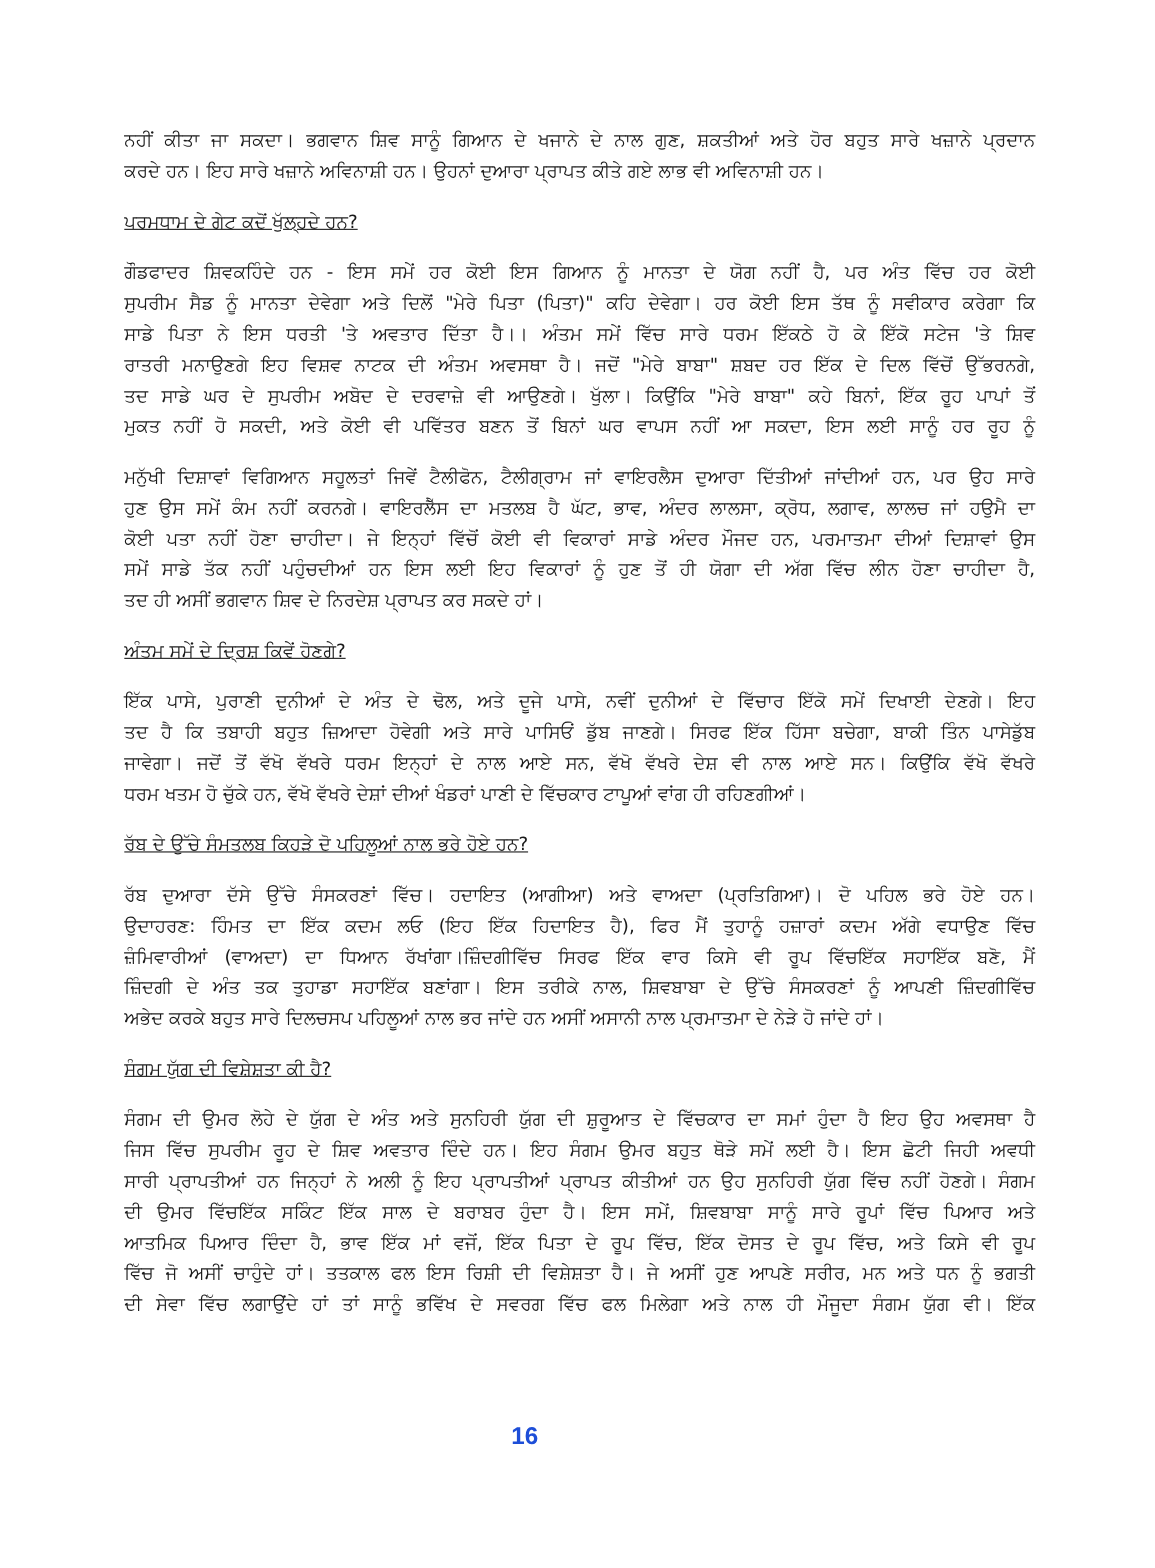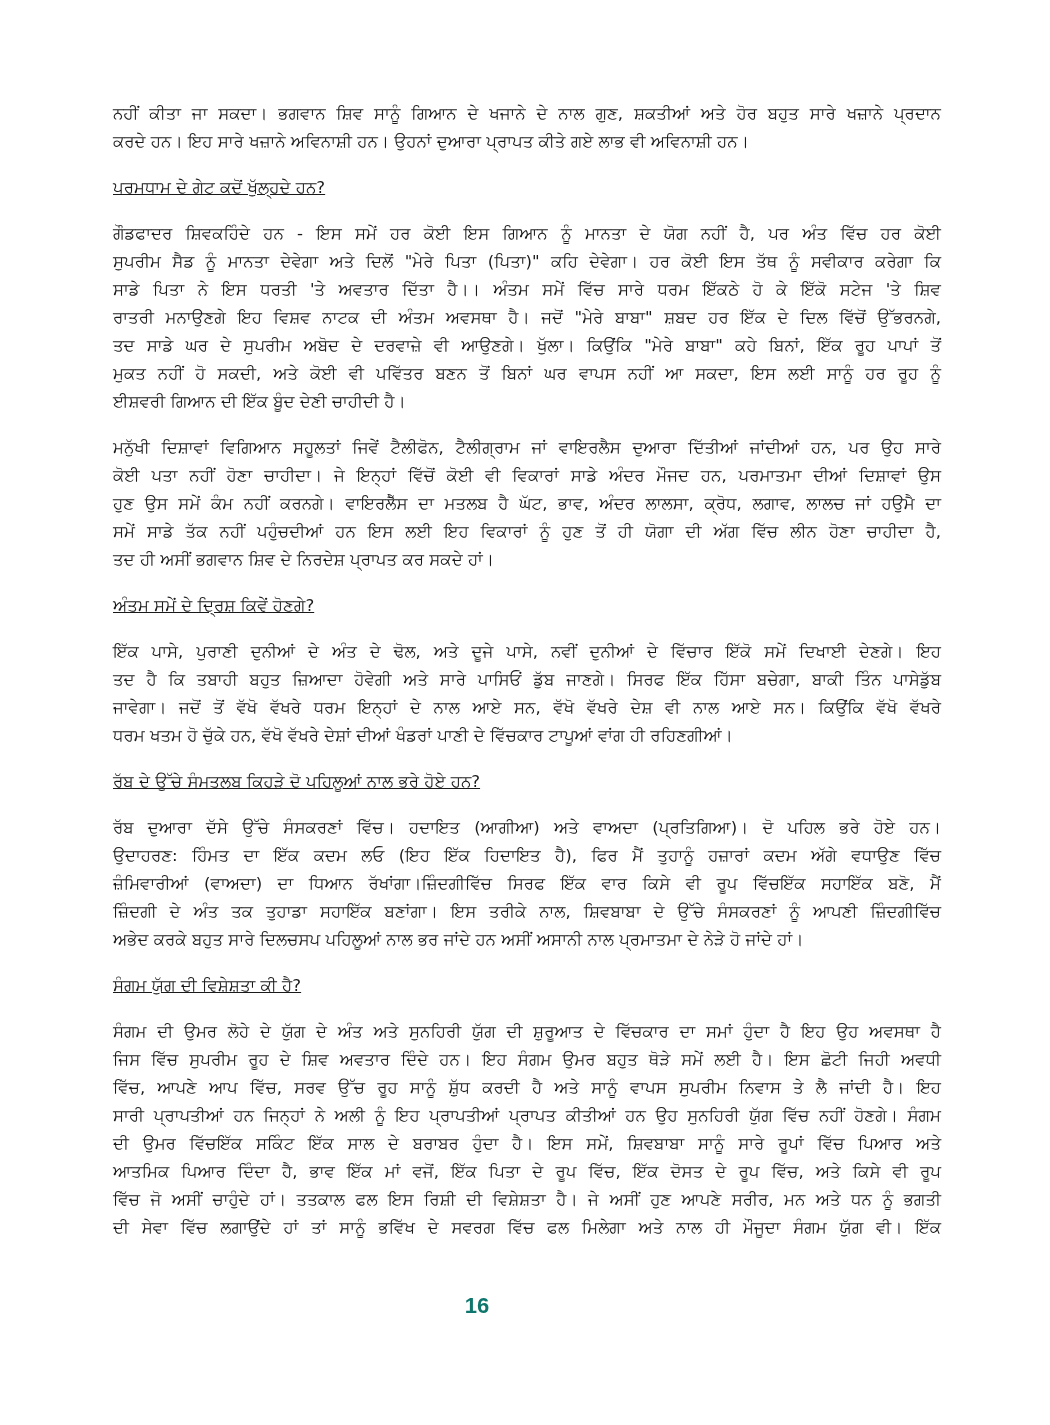--- a/index.html
+++ b/index.html
@@ -1,31 +1,31 @@
 <!DOCTYPE html>
 <html><head>
   <meta charset="utf-8">
   <style>
     html, body { margin: 0; padding: 0; background: #ffffff; }
     body { width: 1050px; height: 1425px; position: relative; overflow: hidden; }
     .page {
-      position: absolute; left: 113px; top: 100px; width: 828px;
+      position: absolute; left: 113px; top: 114px; width: 828px;
       font-family: "DejaVu Sans", "Liberation Sans", sans-serif;
       font-size: 16.6px; line-height: 28px; color: #1a1a1a;
       text-align: justify;
     }
     .page p { margin: 0; }
     .page p.line { white-space: nowrap; text-align-last: justify; }
     .page p.last { text-align-last: left; }
     .gap { height: 18px; }
     .heading { margin: 0; text-decoration: underline; }
     .page-number {
       position: absolute; left: 0; width: 954px; top: 1293px;
       text-align: center; font-family: "Liberation Sans", sans-serif;
-      font-weight: bold; font-size: 22px; color: #0f766e;
+      font-weight: bold; font-size: 22px; color: #1d4ed8;
     }
   </style>
 </head>
 <body>
 
 <div class="page">
 
   <div>
     <p class="line">ਨਹੀਂ ਕੀਤਾ ਜਾ ਸਕਦਾ। ਭਗਵਾਨ ਸ਼ਿਵ ਸਾਨੂੰ ਗਿਆਨ ਦੇ ਖਜਾਨੇ ਦੇ ਨਾਲ ਗੁਣ, ਸ਼ਕਤੀਆਂ ਅਤੇ ਹੋਰ ਬਹੁਤ ਸਾਰੇ ਖਜ਼ਾਨੇ ਪ੍ਰਦਾਨ</p>
     <p class="line last">ਕਰਦੇ ਹਨ। ਇਹ ਸਾਰੇ ਖਜ਼ਾਨੇ ਅਵਿਨਾਸ਼ੀ ਹਨ। ਉਹਨਾਂ ਦੁਆਰਾ ਪ੍ਰਾਪਤ ਕੀਤੇ ਗਏ ਲਾਭ ਵੀ ਅਵਿਨਾਸ਼ੀ ਹਨ।</p>
@@ -35,28 +35,27 @@
   <p class="heading">ਪਰਮਧਾਮ ਦੇ ਗੇਟ ਕਦੋਂ ਖੁੱਲ੍ਹਦੇ ਹਨ?</p>
   <div class="gap"></div>
 
   <div>
     <p class="line">ਗੌਡਫਾਦਰ ਸ਼ਿਵਕਹਿੰਦੇ ਹਨ - ਇਸ ਸਮੇਂ ਹਰ ਕੋਈ ਇਸ ਗਿਆਨ ਨੂੰ ਮਾਨਤਾ ਦੇ ਯੋਗ ਨਹੀਂ ਹੈ, ਪਰ ਅੰਤ ਵਿੱਚ ਹਰ ਕੋਈ</p>
     <p class="line">ਸੁਪਰੀਮ ਸੈਡ ਨੂੰ ਮਾਨਤਾ ਦੇਵੇਗਾ ਅਤੇ ਦਿਲੋਂ "ਮੇਰੇ ਪਿਤਾ (ਪਿਤਾ)" ਕਹਿ ਦੇਵੇਗਾ। ਹਰ ਕੋਈ ਇਸ ਤੱਥ ਨੂੰ ਸਵੀਕਾਰ ਕਰੇਗਾ ਕਿ</p>
     <p class="line">ਸਾਡੇ ਪਿਤਾ ਨੇ ਇਸ ਧਰਤੀ 'ਤੇ ਅਵਤਾਰ ਦਿੱਤਾ ਹੈ।। ਅੰਤਮ ਸਮੇਂ ਵਿੱਚ ਸਾਰੇ ਧਰਮ ਇੱਕਠੇ ਹੋ ਕੇ ਇੱਕੋ ਸਟੇਜ 'ਤੇ ਸ਼ਿਵ</p>
     <p class="line">ਰਾਤਰੀ ਮਨਾਉਣਗੇ ਇਹ ਵਿਸ਼ਵ ਨਾਟਕ ਦੀ ਅੰਤਮ ਅਵਸਥਾ ਹੈ। ਜਦੋਂ "ਮੇਰੇ ਬਾਬਾ" ਸ਼ਬਦ ਹਰ ਇੱਕ ਦੇ ਦਿਲ ਵਿੱਚੋਂ ਉੱਭਰਨਗੇ,</p>
     <p class="line">ਤਦ ਸਾਡੇ ਘਰ ਦੇ ਸੁਪਰੀਮ ਅਬੋਦ ਦੇ ਦਰਵਾਜ਼ੇ ਵੀ ਆਉਣਗੇ। ਖੁੱਲਾ। ਕਿਉਂਕਿ "ਮੇਰੇ ਬਾਬਾ" ਕਹੇ ਬਿਨਾਂ, ਇੱਕ ਰੂਹ ਪਾਪਾਂ ਤੋਂ</p>
     <p class="line">ਮੁਕਤ ਨਹੀਂ ਹੋ ਸਕਦੀ, ਅਤੇ ਕੋਈ ਵੀ ਪਵਿੱਤਰ ਬਣਨ ਤੋਂ ਬਿਨਾਂ ਘਰ ਵਾਪਸ ਨਹੀਂ ਆ ਸਕਦਾ, ਇਸ ਲਈ ਸਾਨੂੰ ਹਰ ਰੂਹ ਨੂੰ</p>
-    <p class="line last">ਈਸ਼ਵਰੀ ਗਿਆਨ ਦੀ ਇੱਕ ਬੂੰਦ ਦੇਣੀ ਚਾਹੀਦੀ ਹੈ।</p>
   </div>
   <div class="gap"></div>
 
   <div>
     <p class="line">ਮਨੁੱਖੀ ਦਿਸ਼ਾਵਾਂ ਵਿਗਿਆਨ ਸਹੂਲਤਾਂ ਜਿਵੇਂ ਟੈਲੀਫੋਨ, ਟੈਲੀਗ੍ਰਾਮ ਜਾਂ ਵਾਇਰਲੈਸ ਦੁਆਰਾ ਦਿੱਤੀਆਂ ਜਾਂਦੀਆਂ ਹਨ, ਪਰ ਉਹ ਸਾਰੇ</p>
+    <p class="line">ਹੁਣ ਉਸ ਸਮੇਂ ਕੰਮ ਨਹੀਂ ਕਰਨਗੇ। ਵਾਇਰਲੈੱਸ ਦਾ ਮਤਲਬ ਹੈ ਘੱਟ, ਭਾਵ, ਅੰਦਰ ਲਾਲਸਾ, ਕ੍ਰੋਧ, ਲਗਾਵ, ਲਾਲਚ ਜਾਂ ਹਉਮੈ ਦਾ</p>
     <p class="line">ਕੋਈ ਪਤਾ ਨਹੀਂ ਹੋਣਾ ਚਾਹੀਦਾ। ਜੇ ਇਨ੍ਹਾਂ ਵਿੱਚੋਂ ਕੋਈ ਵੀ ਵਿਕਾਰਾਂ ਸਾਡੇ ਅੰਦਰ ਮੌਜਦ ਹਨ, ਪਰਮਾਤਮਾ ਦੀਆਂ ਦਿਸ਼ਾਵਾਂ ਉਸ</p>
-    <p class="line">ਹੁਣ ਉਸ ਸਮੇਂ ਕੰਮ ਨਹੀਂ ਕਰਨਗੇ। ਵਾਇਰਲੈੱਸ ਦਾ ਮਤਲਬ ਹੈ ਘੱਟ, ਭਾਵ, ਅੰਦਰ ਲਾਲਸਾ, ਕ੍ਰੋਧ, ਲਗਾਵ, ਲਾਲਚ ਜਾਂ ਹਉਮੈ ਦਾ</p>
     <p class="line">ਸਮੇਂ ਸਾਡੇ ਤੱਕ ਨਹੀਂ ਪਹੁੰਚਦੀਆਂ ਹਨ ਇਸ ਲਈ ਇਹ ਵਿਕਾਰਾਂ ਨੂੰ ਹੁਣ ਤੋਂ ਹੀ ਯੋਗਾ ਦੀ ਅੱਗ ਵਿੱਚ ਲੀਨ ਹੋਣਾ ਚਾਹੀਦਾ ਹੈ,</p>
     <p class="line last">ਤਦ ਹੀ ਅਸੀਂ ਭਗਵਾਨ ਸ਼ਿਵ ਦੇ ਨਿਰਦੇਸ਼ ਪ੍ਰਾਪਤ ਕਰ ਸਕਦੇ ਹਾਂ।</p>
   </div>
   <div class="gap"></div>
 
   <p class="heading">ਅੰਤਮ ਸਮੇਂ ਦੇ ਦ੍ਰਿਸ਼ ਕਿਵੇਂ ਹੋਣਗੇ?</p>
   <div class="gap"></div>
 
   <div>
     <p class="line">ਇੱਕ ਪਾਸੇ, ਪੁਰਾਣੀ ਦੁਨੀਆਂ ਦੇ ਅੰਤ ਦੇ ਢੋਲ, ਅਤੇ ਦੂਜੇ ਪਾਸੇ, ਨਵੀਂ ਦੁਨੀਆਂ ਦੇ ਵਿੱਚਾਰ ਇੱਕੋ ਸਮੇਂ ਦਿਖਾਈ ਦੇਣਗੇ। ਇਹ</p>
@@ -77,21 +76,20 @@
     <p class="line last">ਅਭੇਦ ਕਰਕੇ ਬਹੁਤ ਸਾਰੇ ਦਿਲਚਸਪ ਪਹਿਲੂਆਂ ਨਾਲ ਭਰ ਜਾਂਦੇ ਹਨ ਅਸੀਂ ਅਸਾਨੀ ਨਾਲ ਪ੍ਰਮਾਤਮਾ ਦੇ ਨੇੜੇ ਹੋ ਜਾਂਦੇ ਹਾਂ।</p>
   </div>
   <div class="gap"></div>
 
   <p class="heading">ਸੰਗਮ ਯੁੱਗ ਦੀ ਵਿਸ਼ੇਸ਼ਤਾ ਕੀ ਹੈ?</p>
   <div class="gap"></div>
 
   <div>
     <p class="line">ਸੰਗਮ ਦੀ ਉਮਰ ਲੋਹੇ ਦੇ ਯੁੱਗ ਦੇ ਅੰਤ ਅਤੇ ਸੁਨਹਿਰੀ ਯੁੱਗ ਦੀ ਸ਼ੁਰੂਆਤ ਦੇ ਵਿੱਚਕਾਰ ਦਾ ਸਮਾਂ ਹੁੰਦਾ ਹੈ ਇਹ ਉਹ ਅਵਸਥਾ ਹੈ</p>
     <p class="line">ਜਿਸ ਵਿੱਚ ਸੁਪਰੀਮ ਰੂਹ ਦੇ ਸ਼ਿਵ ਅਵਤਾਰ ਦਿੰਦੇ ਹਨ। ਇਹ ਸੰਗਮ ਉਮਰ ਬਹੁਤ ਥੋੜੇ ਸਮੇਂ ਲਈ ਹੈ। ਇਸ ਛੋਟੀ ਜਿਹੀ ਅਵਧੀ</p>
-    <p class="line">ਵਿੱਚ, ਆਪਣੇ ਆਪ ਵਿੱਚ, ਸਰਵ ਉੱਚ ਰੂਹ ਸਾਨੂੰ ਸ਼ੁੱਧ ਕਰਦੀ ਹੈ ਅਤੇ ਸਾਨੂੰ ਵਾਪਸ ਸੁਪਰੀਮ ਨਿਵਾਸ ਤੇ ਲੈ ਜਾਂਦੀ ਹੈ। ਇਹ</p>
     <p class="line">ਸਾਰੀ ਪ੍ਰਾਪਤੀਆਂ ਹਨ ਜਿਨ੍ਹਾਂ ਨੇ ਅਲੀ ਨੂੰ ਇਹ ਪ੍ਰਾਪਤੀਆਂ ਪ੍ਰਾਪਤ ਕੀਤੀਆਂ ਹਨ ਉਹ ਸੁਨਹਿਰੀ ਯੁੱਗ ਵਿੱਚ ਨਹੀਂ ਹੋਣਗੇ। ਸੰਗਮ</p>
     <p class="line">ਦੀ ਉਮਰ ਵਿੱਚਇੱਕ ਸਕਿੰਟ ਇੱਕ ਸਾਲ ਦੇ ਬਰਾਬਰ ਹੁੰਦਾ ਹੈ। ਇਸ ਸਮੇਂ, ਸ਼ਿਵਬਾਬਾ ਸਾਨੂੰ ਸਾਰੇ ਰੂਪਾਂ ਵਿੱਚ ਪਿਆਰ ਅਤੇ</p>
     <p class="line">ਆਤਮਿਕ ਪਿਆਰ ਦਿੰਦਾ ਹੈ, ਭਾਵ ਇੱਕ ਮਾਂ ਵਜੋਂ, ਇੱਕ ਪਿਤਾ ਦੇ ਰੂਪ ਵਿੱਚ, ਇੱਕ ਦੋਸਤ ਦੇ ਰੂਪ ਵਿੱਚ, ਅਤੇ ਕਿਸੇ ਵੀ ਰੂਪ</p>
     <p class="line">ਵਿੱਚ ਜੋ ਅਸੀਂ ਚਾਹੁੰਦੇ ਹਾਂ। ਤਤਕਾਲ ਫਲ ਇਸ ਰਿਸ਼ੀ ਦੀ ਵਿਸ਼ੇਸ਼ਤਾ ਹੈ। ਜੇ ਅਸੀਂ ਹੁਣ ਆਪਣੇ ਸਰੀਰ, ਮਨ ਅਤੇ ਧਨ ਨੂੰ ਭਗਤੀ</p>
     <p class="line">ਦੀ ਸੇਵਾ ਵਿੱਚ ਲਗਾਉਂਦੇ ਹਾਂ ਤਾਂ ਸਾਨੂੰ ਭਵਿੱਖ ਦੇ ਸਵਰਗ ਵਿੱਚ ਫਲ ਮਿਲੇਗਾ ਅਤੇ ਨਾਲ ਹੀ ਮੌਜੂਦਾ ਸੰਗਮ ਯੁੱਗ ਵੀ। ਇੱਕ</p>
   </div>
 </div>
 
 <div class="page-number">16</div>
 

